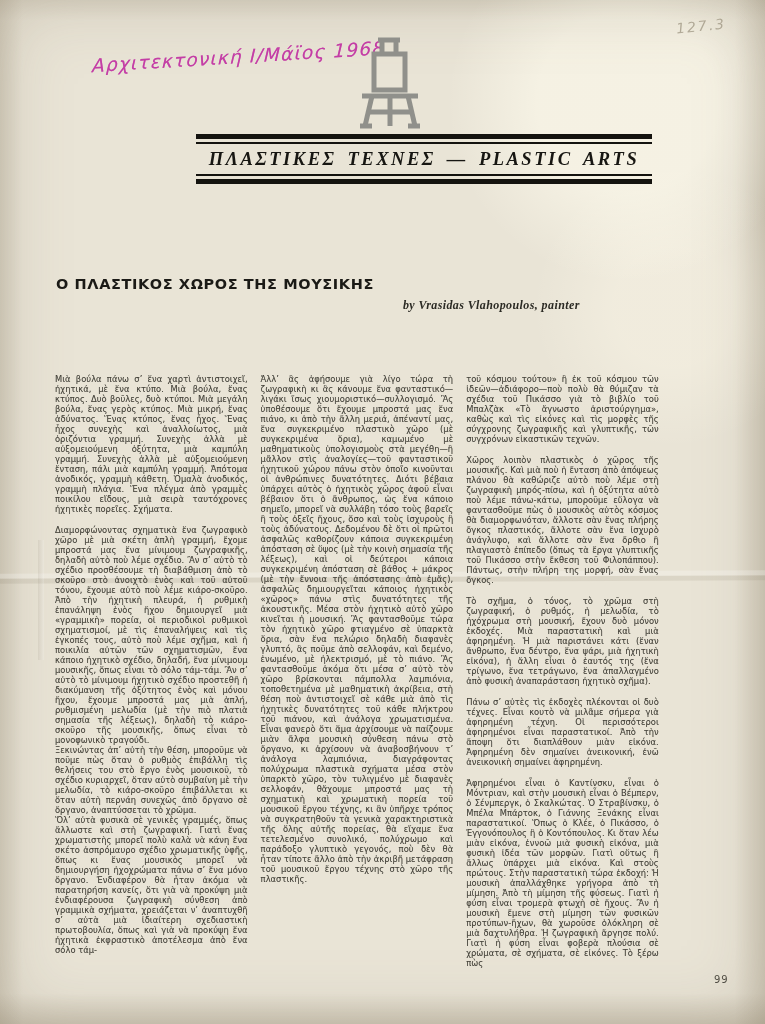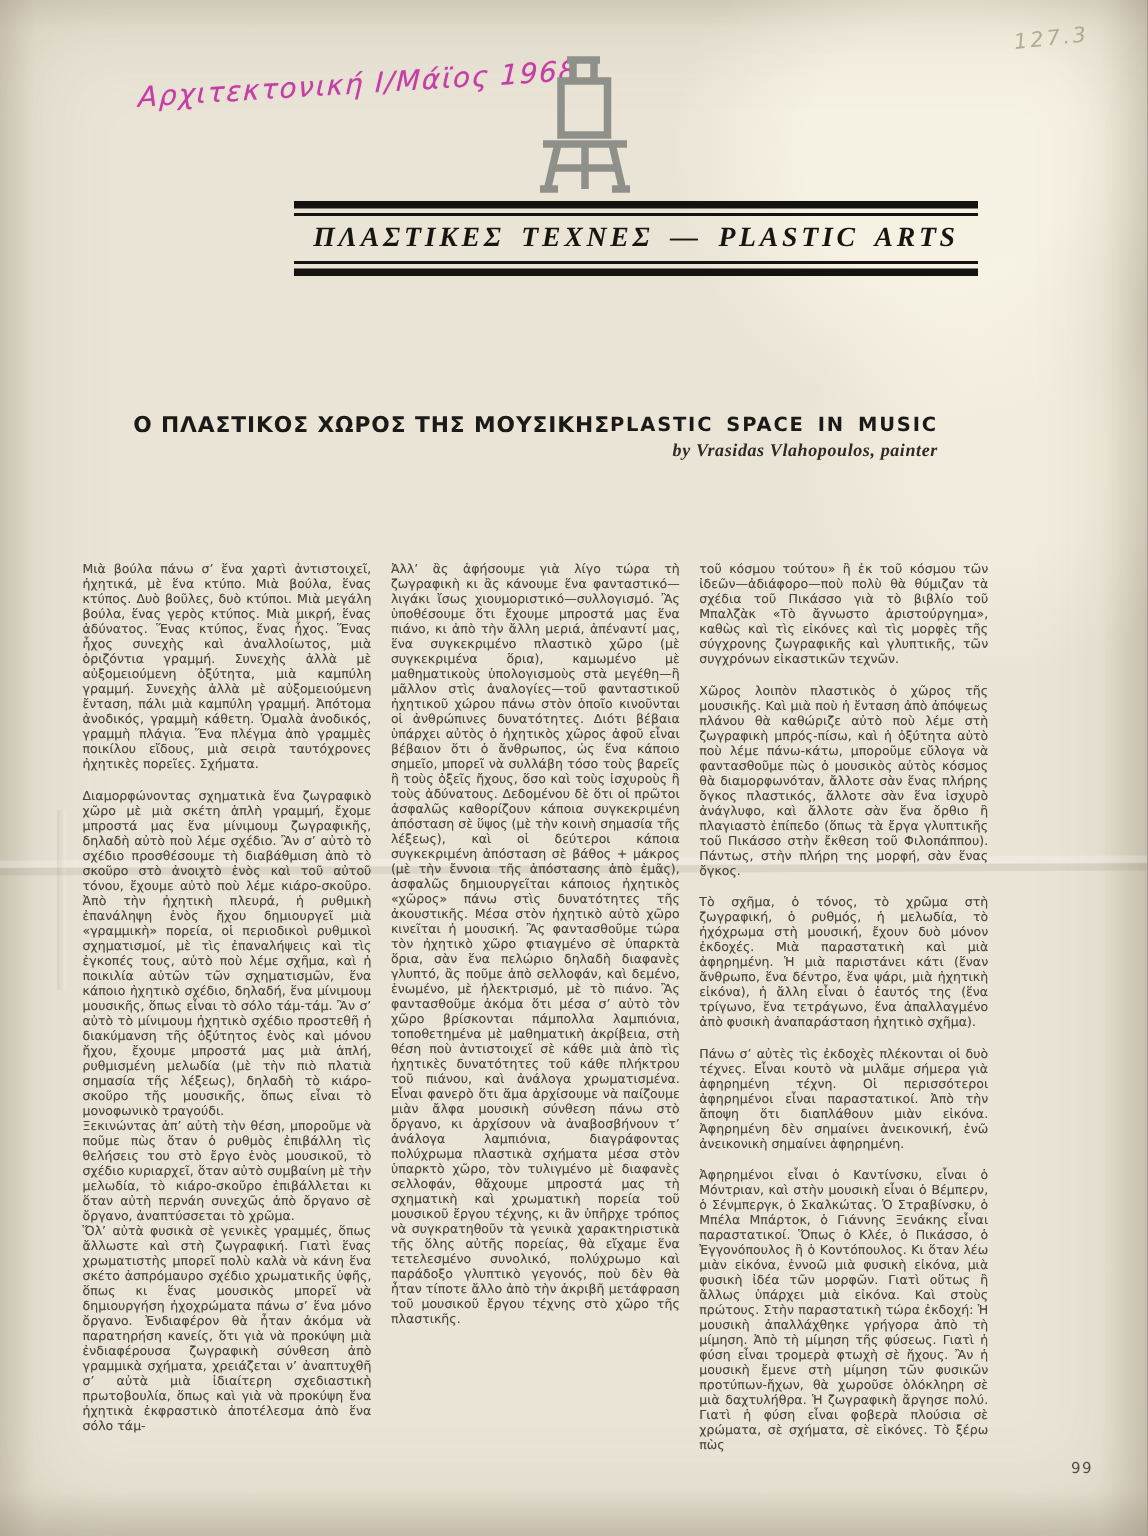--- a/index.html
+++ b/index.html
@@ -39,28 +39,28 @@
   .rule-thick{height:5px;background:#14130f;}
   .rule-thin{height:2px;background:#14130f;margin-top:3px;}
   .band-title{
     text-align:center;margin:5px 0 4px 0;
     font-family:"Liberation Serif","DejaVu Serif",serif;
     font-style:italic;font-weight:bold;font-size:18.5px;
     letter-spacing:2.5px;color:#171612;word-spacing:4px;
   }
   .rule-thin-b{height:2px;background:#14130f;margin-bottom:3px;}
 
-  .titles{position:absolute;left:56px;top:276px;width:602px;display:flex;justify-content:center;align-items:flex-start;}
+  .titles{position:absolute;left:56px;top:276px;width:602px;display:flex;justify-content:flex-start;align-items:flex-start;gap:29px;}
   .gr-title{font-size:14.5px;font-weight:bold;letter-spacing:.6px;color:#1b1a16;margin:0;}
   .gr-byline{font-family:"Liberation Serif","DejaVu Serif",serif;font-style:italic;font-weight:bold;
     font-size:12px;color:#2b2a24;margin-top:6px;letter-spacing:.3px;}
   .en-block{text-align:right;}
   .en-title{font-size:13px;font-weight:bold;letter-spacing:1.2px;color:#1b1a16;word-spacing:3px;}
   .en-byline{font-family:"Liberation Serif","DejaVu Serif",serif;font-style:italic;font-weight:bold;
-    font-size:12px;color:#2b2a24;margin-top:2px;letter-spacing:.4px;}
+    font-size:12px;color:#2b2a24;margin-top:22px;letter-spacing:.4px;}
 
   .columns{position:absolute;left:55px;top:374px;width:604px;display:flex;gap:13px;}
   .col{width:192.6px;text-align:justify;}
   .body-par{
     margin:0;font-size:8.35px;line-height:10px;color:#46443c;
     letter-spacing:.02px;text-shadow:0 0 .4px rgba(70,68,60,.35);
   }
   .body-par.gap{margin-top:11px;}
   .pageno{position:absolute;left:714px;top:974px;font-size:10px;color:#504d44;letter-spacing:1px;}
 </style>
@@ -99,21 +99,20 @@
     <div class="band-title">ΠΛΑΣΤΙΚΕΣ ΤΕΧΝΕΣ — PLASTIC ARTS</div>
     <div class="rule-thin-b"></div>
     <div class="rule-thick"></div>
   </div>
 
   <div class="titles">
     <div>
       <div class="gr-title">Ο ΠΛΑΣΤΙΚΟΣ ΧΩΡΟΣ ΤΗΣ ΜΟΥΣΙΚΗΣ</div>
     </div>
     <div class="en-block">
-      <div class="en-title">PLASTIC SPACE IN MUSIC</div>
       <div class="en-byline">by Vrasidas Vlahopoulos, painter</div>
     </div>
   </div>
 
   <div class="columns">
     <div class="col">
         <p class="body-par">Μιὰ βούλα πάνω σ’ ἕνα χαρτὶ ἀντιστοιχεῖ, ἠχητικά, μὲ ἕνα κτύπο. Μιὰ βούλα, ἕνας κτύπος. Δυὸ βοῦλες, δυὸ κτύποι. Μιὰ μεγάλη βούλα, ἕνας γερὸς κτύπος. Μιὰ μικρή, ἕνας ἀδύνατος. Ἕνας κτύπος, ἕνας ἦχος. Ἕνας ἦχος συνεχὴς καὶ ἀναλλοίωτος, μιὰ ὁριζόντια γραμμή. Συνεχὴς ἀλλὰ μὲ αὐξομειούμενη ὀξύτητα, μιὰ καμπύλη γραμμή. Συνεχὴς ἀλλὰ μὲ αὐξομειούμενη ἔνταση, πάλι μιὰ καμπύλη γραμμή. Ἀπότομα ἀνοδικός, γραμμὴ κάθετη. Ὁμαλὰ ἀνοδικός, γραμμὴ πλάγια. Ἕνα πλέγμα ἀπὸ γραμμὲς ποικίλου εἴδους, μιὰ σειρὰ ταυτόχρονες ἠχητικὲς πορεῖες. Σχήματα.</p>
         <p class="body-par gap">Διαμορφώνοντας σχηματικὰ ἕνα ζωγραφικὸ χῶρο μὲ μιὰ σκέτη ἁπλὴ γραμμή, ἔχομε μπροστά μας ἕνα μίνιμουμ ζωγραφικῆς, δηλαδὴ αὐτὸ ποὺ λέμε σχέδιο. Ἂν σ’ αὐτὸ τὸ σχέδιο προσθέσουμε τὴ διαβάθμιση ἀπὸ τὸ σκοῦρο στὸ ἀνοιχτὸ ἑνὸς καὶ τοῦ αὐτοῦ τόνου, ἔχουμε αὐτὸ ποὺ λέμε κιάρο-σκοῦρο. Ἀπὸ τὴν ἠχητικὴ πλευρά, ἡ ρυθμικὴ ἐπανάληψη ἑνὸς ἤχου δημιουργεῖ μιὰ «γραμμικὴ» πορεία, οἱ περιοδικοὶ ρυθμικοὶ σχηματισμοί, μὲ τὶς ἐπαναλήψεις καὶ τὶς ἐγκοπές τους, αὐτὸ ποὺ λέμε σχῆμα, καὶ ἡ ποικιλία αὐτῶν τῶν σχηματισμῶν, ἕνα κάποιο ἠχητικὸ σχέδιο, δηλαδή, ἕνα μίνιμουμ μουσικῆς, ὅπως εἶναι τὸ σόλο τάμ-τάμ. Ἂν σ’ αὐτὸ τὸ μίνιμουμ ἠχητικὸ σχέδιο προστεθῆ ἡ διακύμανση τῆς ὀξύτητος ἑνὸς καὶ μόνου ἤχου, ἔχουμε μπροστά μας μιὰ ἁπλή, ρυθμισμένη μελωδία (μὲ τὴν πιὸ πλατιὰ σημασία τῆς λέξεως), δηλαδὴ τὸ κιάρο-σκοῦρο τῆς μουσικῆς, ὅπως εἶναι τὸ μονοφωνικὸ τραγούδι.</p>
         <p class="body-par">Ξεκινώντας ἀπ’ αὐτὴ τὴν θέση, μποροῦμε νὰ ποῦμε πὼς ὅταν ὁ ρυθμὸς ἐπιβάλλη τὶς θελήσεις του στὸ ἔργο ἑνὸς μουσικοῦ, τὸ σχέδιο κυριαρχεῖ, ὅταν αὐτὸ συμβαίνη μὲ τὴν μελωδία, τὸ κιάρο-σκοῦρο ἐπιβάλλεται κι ὅταν αὐτὴ περνάη συνεχῶς ἀπὸ ὄργανο σὲ ὄργανο, ἀναπτύσσεται τὸ χρῶμα.</p>
         <p class="body-par">Ὅλ’ αὐτὰ φυσικὰ σὲ γενικὲς γραμμές, ὅπως ἄλλωστε καὶ στὴ ζωγραφική. Γιατὶ ἕνας χρωματιστὴς μπορεῖ πολὺ καλὰ νὰ κάνη ἕνα σκέτο ἀσπρόμαυρο σχέδιο χρωματικῆς ὑφῆς, ὅπως κι ἕνας μουσικὸς μπορεῖ νὰ δημιουργήση ἠχοχρώματα πάνω σ’ ἕνα μόνο ὄργανο. Ἐνδιαφέρον θὰ ἦταν ἀκόμα νὰ παρατηρήση κανείς, ὅτι γιὰ νὰ προκύψη μιὰ ἐνδιαφέρουσα ζωγραφικὴ σύνθεση ἀπὸ γραμμικὰ σχήματα, χρειάζεται ν’ ἀναπτυχθῆ σ’ αὐτὰ μιὰ ἰδιαίτερη σχεδιαστικὴ πρωτοβουλία, ὅπως καὶ γιὰ νὰ προκύψη ἕνα ἠχητικὰ ἐκφραστικὸ ἀποτέλεσμα ἀπὸ ἕνα σόλο τάμ-</p>

